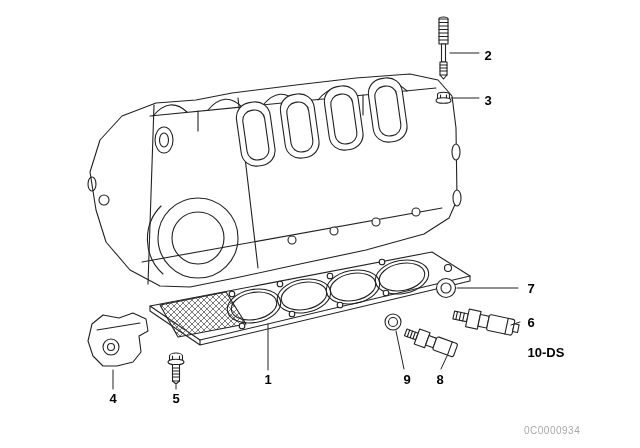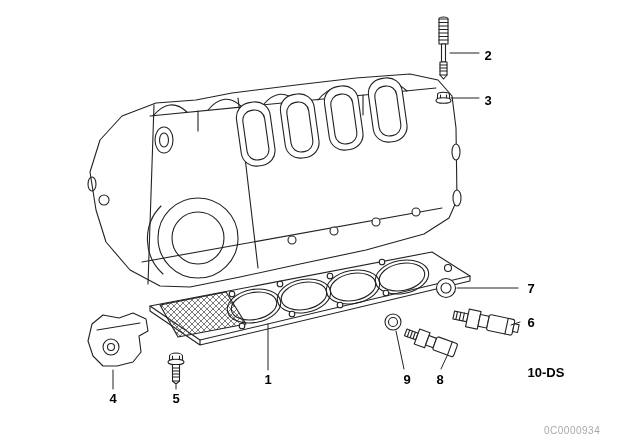--- a/index.html
+++ b/index.html
@@ -187,17 +187,17 @@
 
   <div class="callout" style="left:268px;top:379px">1</div>
   <div class="callout" style="left:488px;top:55px">2</div>
   <div class="callout" style="left:488px;top:100px">3</div>
   <div class="callout" style="left:113px;top:398px">4</div>
   <div class="callout" style="left:176px;top:398px">5</div>
   <div class="callout" style="left:531px;top:322px">6</div>
   <div class="callout" style="left:531px;top:288px">7</div>
   <div class="callout" style="left:440px;top:379px">8</div>
   <div class="callout" style="left:407px;top:379px">9</div>
-  <div class="callout" style="left:546px;top:372px">10-DS</div>
-
-  <div class="watermark" style="left:544px;top:425px">0C0000934</div>
+  <div class="callout" style="left:546px;top:352px">10-DS</div>
+
+  <div class="watermark" style="left:524px;top:425px">0C0000934</div>
 
 </div>
 
 </body></html>

